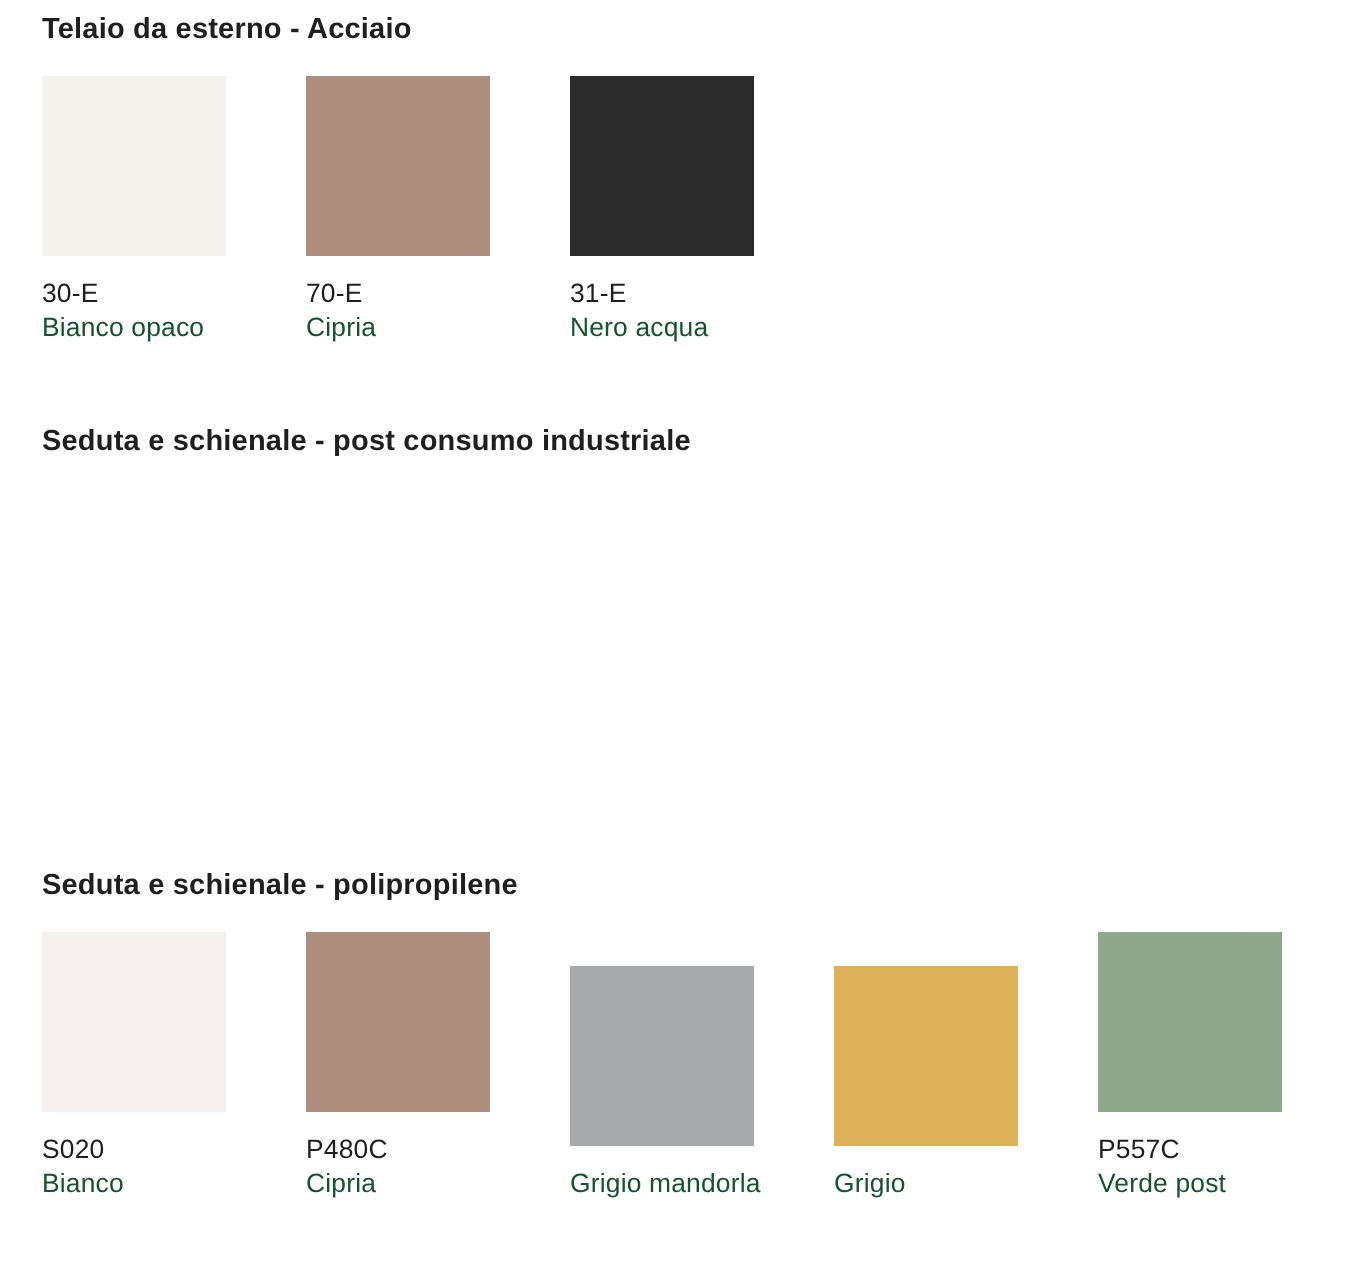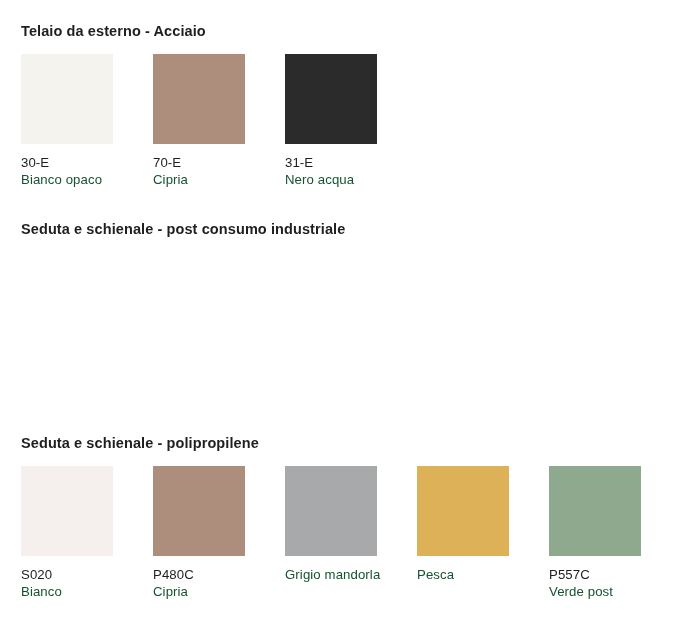--- a/index.html
+++ b/index.html
@@ -36,21 +36,21 @@
     color: #1f1f1f;
     letter-spacing: 0.1px;
     line-height: 18px;
     margin: 0 0 14px 0;
     white-space: nowrap;
   }
 
   .swatch-row {
     display: flex;
     flex-direction: row;
-    align-items: flex-start;
+    align-items: flex-end;
   }
 
   .swatch-cell {
     width: 132px;
     flex: 0 0 132px;
     box-sizing: border-box;
   }
 
   .swatch-chip {
     width: 92px;
@@ -71,22 +71,22 @@
   }
 
   .swatch-name {
     font-size: 13.2px;
     color: #14532d;
     line-height: 17px;
     letter-spacing: 0.1px;
   }
 
   
-  #section-1 { top: 22px; }
-  #section-2 { top: 220px; }
+  #section-1 { top: 6px; }
+  #section-2 { top: 212px; }
   #section-3 { top: 434px; }
 </style>
 </head>
 <body style="background-color: rgb(255, 255, 255);">
 
 <div class="palette-page">
 
   <section class="section" id="section-1">
     <h2 class="section-title">Telaio da esterno - Acciaio</h2>
     <div class="swatch-row">
@@ -145,21 +145,21 @@
       <div class="swatch-cell">
         <div class="swatch-chip" style="background-color: rgb(167, 169, 171);"></div>
         <div class="swatch-labels">
           <div class="swatch-name">Grigio mandorla</div>
         </div>
       </div>
 
       <div class="swatch-cell">
         <div class="swatch-chip" style="background-color: rgb(221, 177, 88);"></div>
         <div class="swatch-labels">
-          <div class="swatch-name">Pesca</div>
+          <div class="swatch-name">Grigio</div>
         </div>
       </div>
 
       <div class="swatch-cell">
         <div class="swatch-chip" style="background-color: rgb(143, 169, 143);"></div>
         <div class="swatch-labels">
           <div class="swatch-code">P557C</div>
           <div class="swatch-name">Verde post</div>
         </div>
       </div>

